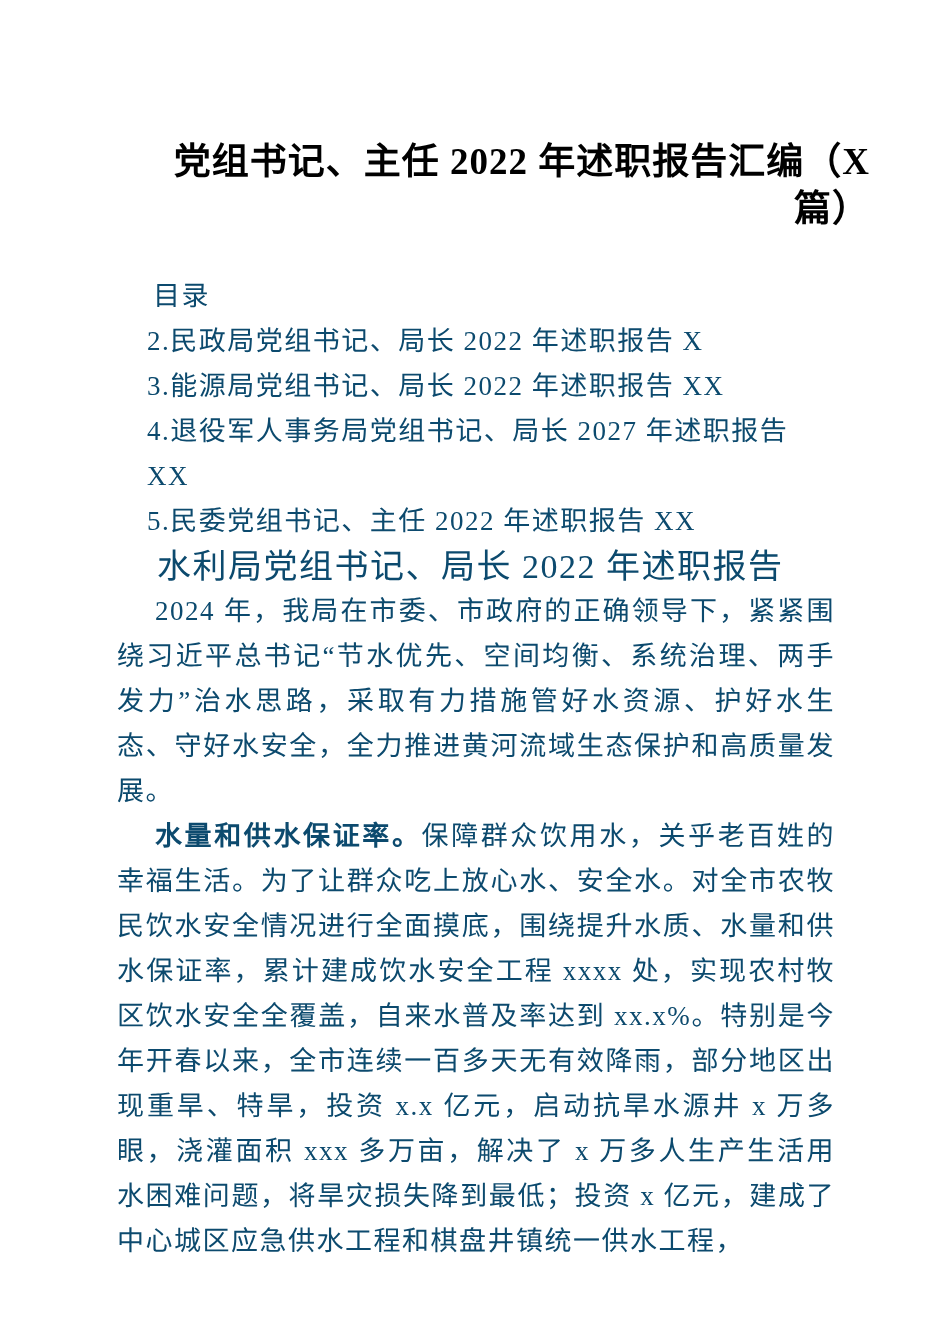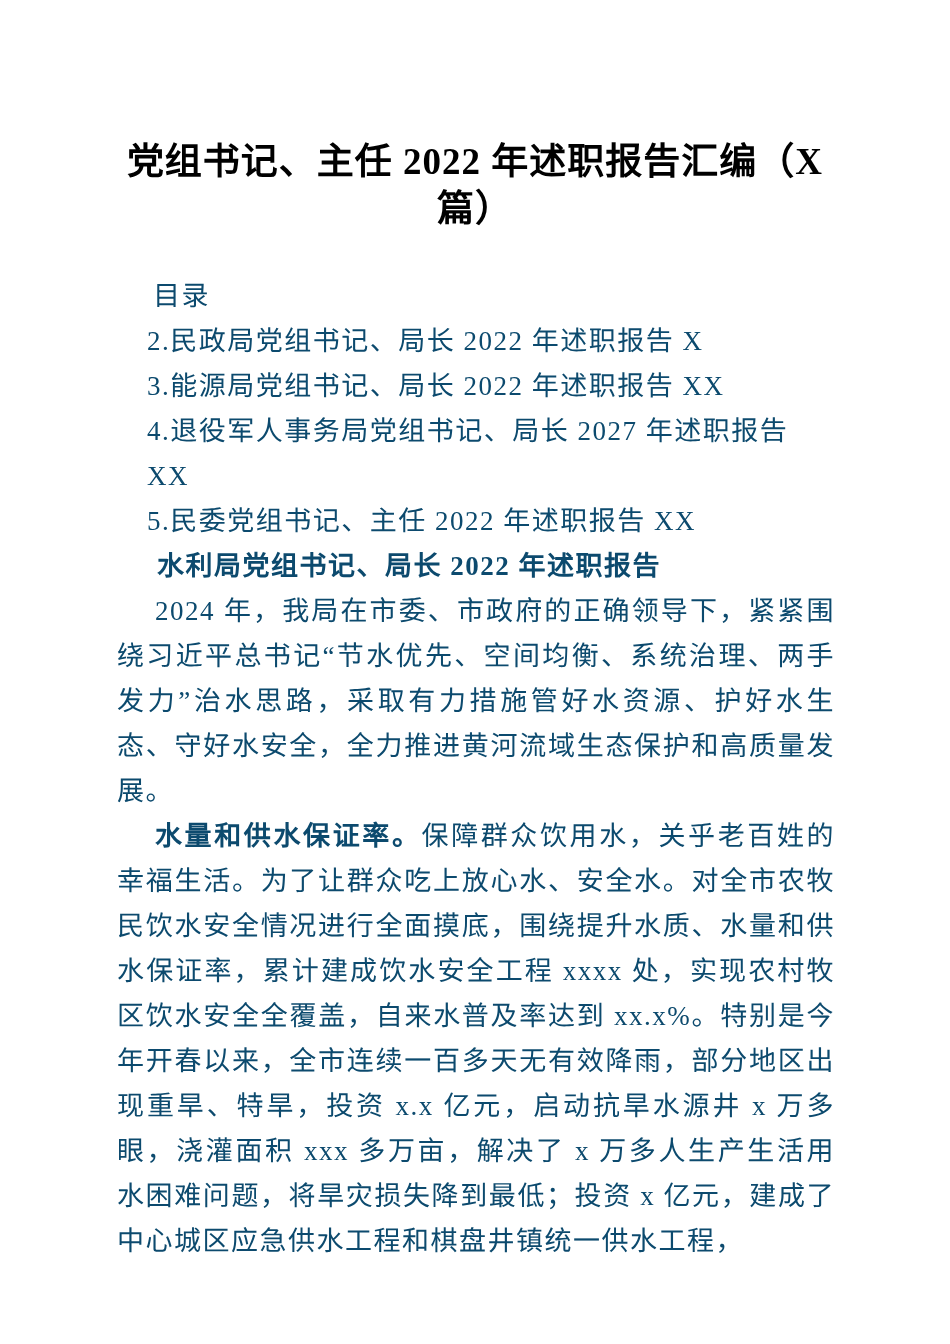--- a/index.html
+++ b/index.html
@@ -23,40 +23,41 @@
     text-align: center;
     font-size: 37px;
     font-weight: bold;
     line-height: 47px;
     letter-spacing: 1px;
     color: #000000;
   }
   .doc-title .title-line {
     display: block;
     white-space: nowrap;
+    text-align: right;
   }
   .content {
     margin-top: 42px;
     padding-left: 117px;
     padding-right: 115px;
     font-size: 27px;
     line-height: 45px;
     letter-spacing: 1.5px;
     color: #0c4a6e;
   }
   .toc-label {
     padding-left: 36px;
   }
   .toc-item {
     padding-left: 30px;
   }
   .section-heading {
     padding-left: 40px;
-    font-weight: bold;
-    font-size: 27px;
+    font-weight: normal;
+    font-size: 34px;
     margin: 0;
   }
   .para {
     margin: 0;
     text-indent: 38px;
     text-align: justify;
     text-justify: inter-ideograph;
   }
   .para .lead {
     font-weight: bold;

